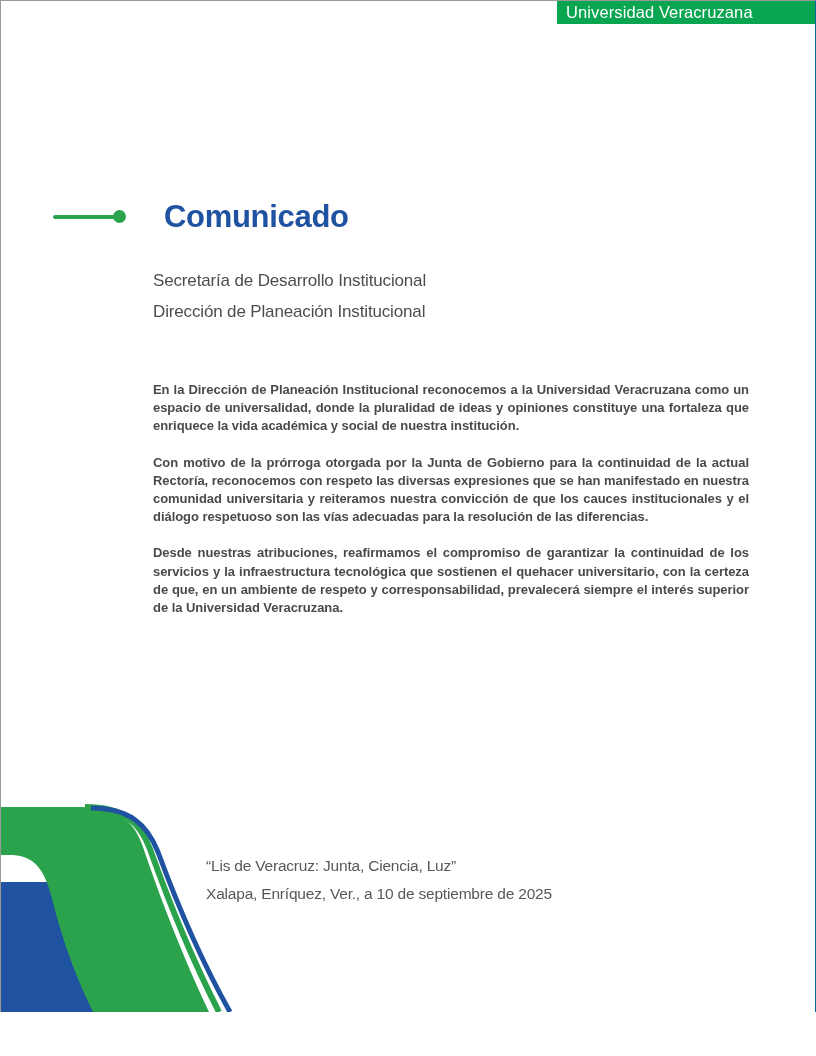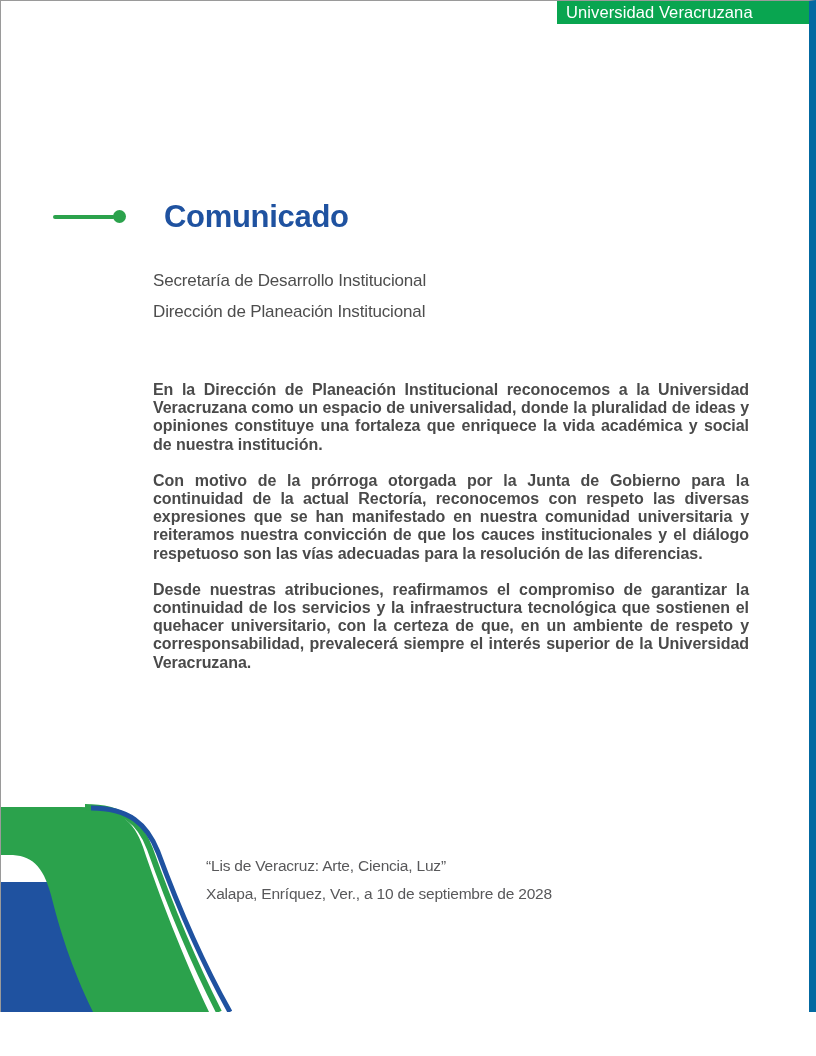--- a/index.html
+++ b/index.html
@@ -8,21 +8,21 @@
     background: #ffffff;
   }
   .page {
     position: relative;
     width: 816px;
     height: 1012px;
     background: #ffffff;
     overflow: hidden;
     border-left: 1px solid #9a9a9a;
     border-top: 1px solid #9a9a9a;
-    border-right: 7px solid #0369a1;
+    border-right: 1px solid #0369a1;
     box-sizing: border-box;
     font-family: "Liberation Sans", sans-serif;
   }
 
   
   .header-banner {
     position: absolute;
     top: 0;
     left: 556px;
     right: 0;
@@ -93,21 +93,21 @@
   
   .body-block {
     position: absolute;
     left: 152px;
     top: 380px;
     width: 596px;
   }
   .body-par {
     color: #4a4a4a;
     font-weight: bold;
-    font-size: 16px;
+    font-size: 13px;
     line-height: 18.2px;
     text-align: justify;
     margin: 0 0 18px 0;
     letter-spacing: -0.05px;
   }
   .body-par:last-child { margin-bottom: 0; }
 
   
   .footer-text {
     position: absolute;
@@ -156,22 +156,22 @@
     <div class="subtitle">Dirección de Planeación Institucional</div>
   </div>
 
   <div class="body-block">
     <p class="body-par">En la Dirección de Planeación Institucional reconocemos a la Universidad Veracruzana como un espacio de universalidad, donde la pluralidad de ideas y opiniones constituye una fortaleza que enriquece la vida académica y social de nuestra institución.</p>
     <p class="body-par">Con motivo de la prórroga otorgada por la Junta de Gobierno para la continuidad de la actual Rectoría, reconocemos con respeto las diversas expresiones que se han manifestado en nuestra comunidad universitaria y reiteramos nuestra convicción de que los cauces institucionales y el diálogo respetuoso son las vías adecuadas para la resolución de las diferencias.</p>
     <p class="body-par">Desde nuestras atribuciones, reafirmamos el compromiso de garantizar la continuidad de los servicios y la infraestructura tecnológica que sostienen el quehacer universitario, con la certeza de que, en un ambiente de respeto y corresponsabilidad, prevalecerá siempre el interés superior de la Universidad Veracruzana.</p>
   </div>
 
   <div class="footer-text">
-    <div class="footer-line">“Lis de Veracruz: Arte, Ciencia, Luz”</div>
-    <div class="footer-line">Xalapa, Enríquez, Ver., a 10 de septiembre de 2028</div>
+    <div class="footer-line">“Lis de Veracruz: Junta, Ciencia, Luz”</div>
+    <div class="footer-line">Xalapa, Enríquez, Ver., a 10 de septiembre de 2025</div>
   </div>
 
   <div class="footer-graphic">
     <svg width="330" height="235" viewBox="0 0 330 235" xmlns="http://www.w3.org/2000/svg">
 
       <path d="M -40 105 L 60 105 C 85 105 98 118 104 140 C 112 172 125 205 140 235 L -40 235 Z" fill="#1f52a0"></path>
 
       <path d="M -40 30 L 80 30 C 118 30 133 44 142 70 C 158 118 182 180 208 235 L 92 235 C 70 190 58 150 50 118 C 42 88 30 78 8 78 L -40 78 Z" fill="#2ba24c"></path>
 
       <path d="M 84 30 C 122 30 139 45 149 72 C 166 120 191 182 218 235" fill="none" stroke="#2ba24c" stroke-width="6"></path>

